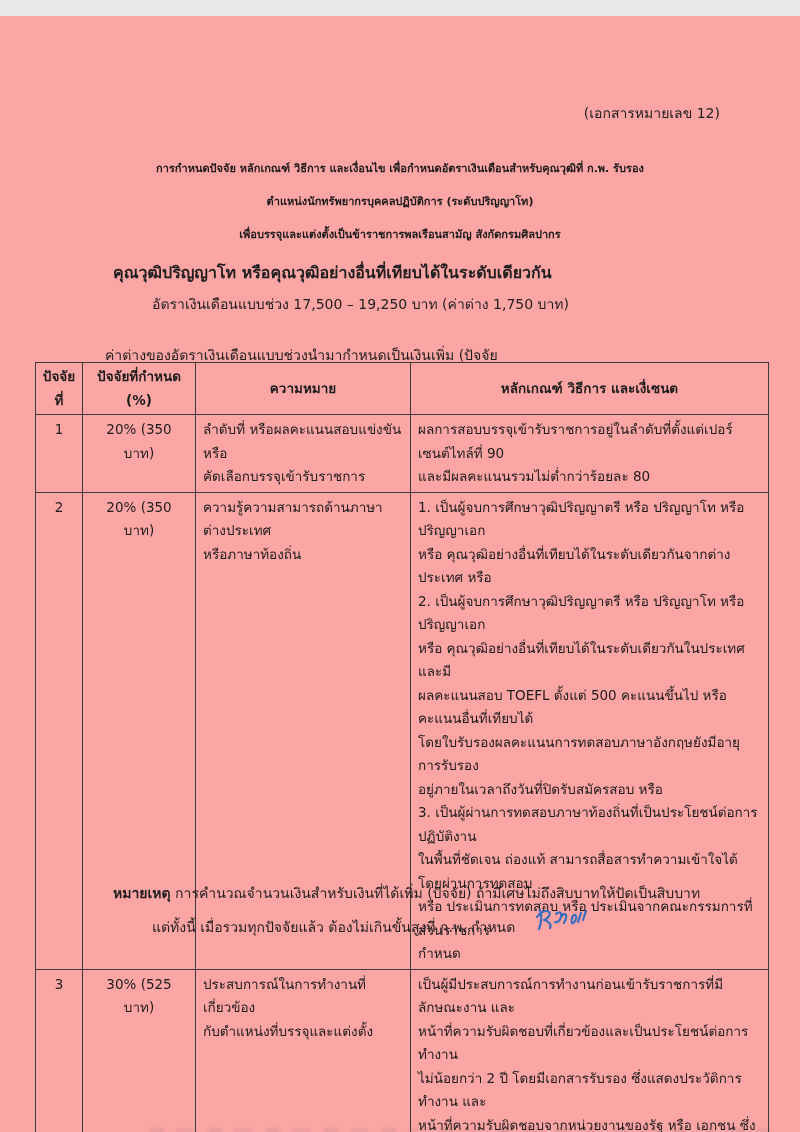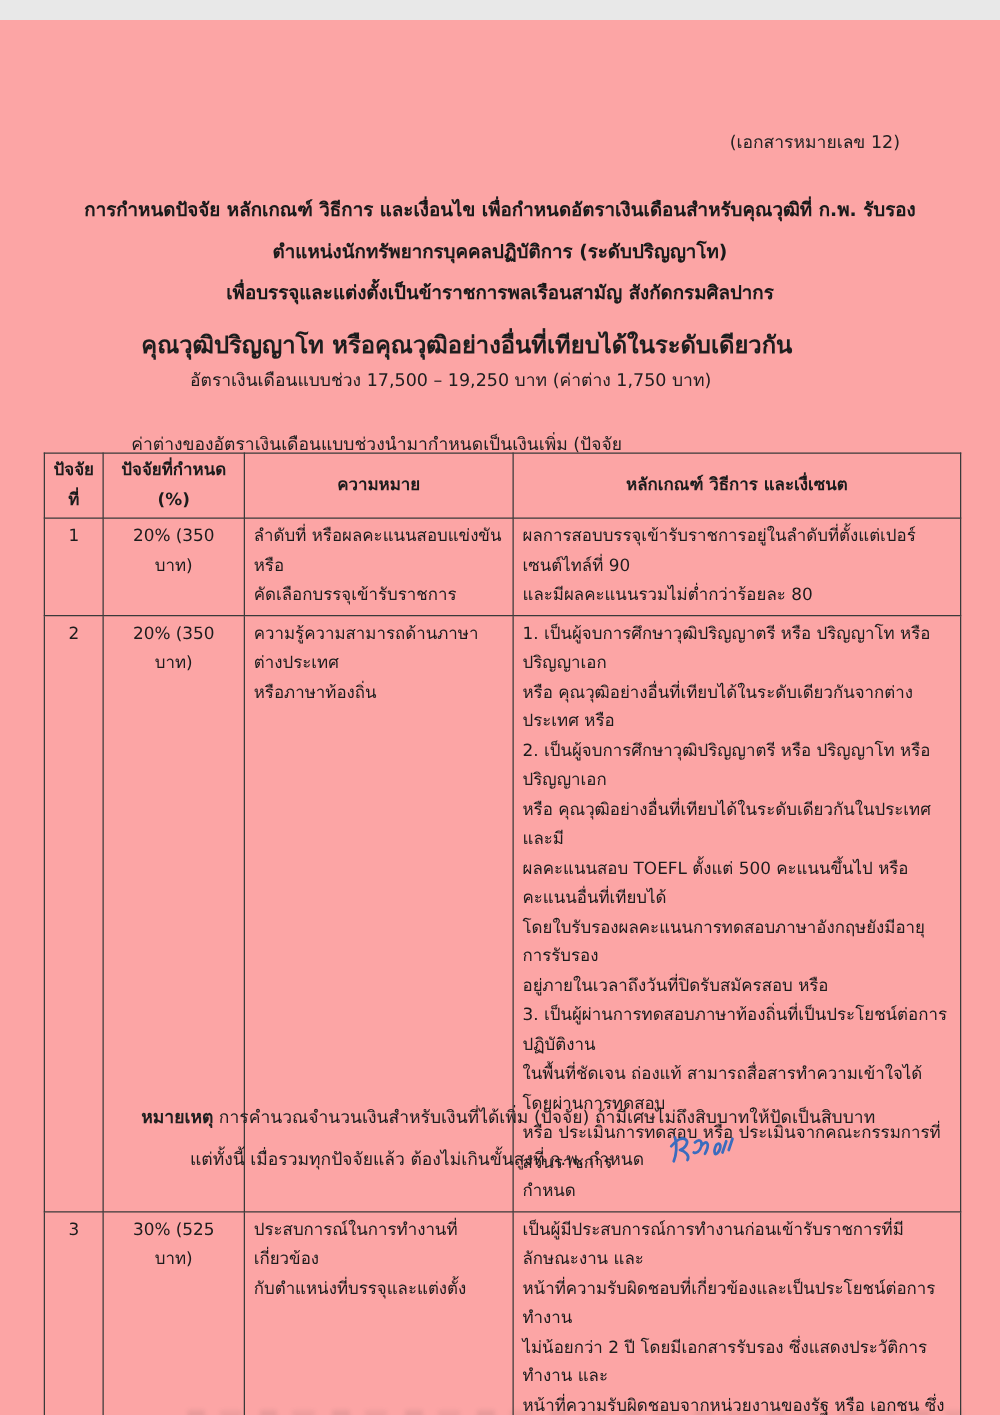--- a/index.html
+++ b/index.html
@@ -24,33 +24,33 @@
     font-size: 14px;
     color: #222;
   }
   .title-block {
     position: absolute;
     top: 136px;
     left: 40px;
     right: 40px;
     text-align: center;
     font-weight: bold;
-    font-size: 15px;
+    font-size: 11px;
     color: #1a1a1a;
   }
   .title-block div { line-height: 33px; }
   .qual-block {
     position: absolute;
     top: 244px;
     left: 0;
     right: 0;
     font-size: 14px;
     color: #1e1e1e;
   }
-  .qual-heading  { position: absolute; top: 0;   left: 113px; font-weight: bold; font-size: 19px; text-align: right; }
+  .qual-heading  { position: absolute; top: 0;   left: 113px; font-weight: bold; font-size: 16px; text-align: right; }
   .qual-salary   { position: absolute; top: 33px; left: 152px; }
   .qual-subnote  { position: absolute; top: 84px; left: 105px; }
   table.doc-table {
     position: absolute;
     left: 35px;
     top: 346px;
     width: 733px;
     border-collapse: collapse;
     table-layout: fixed;
     font-size: 13.5px;

